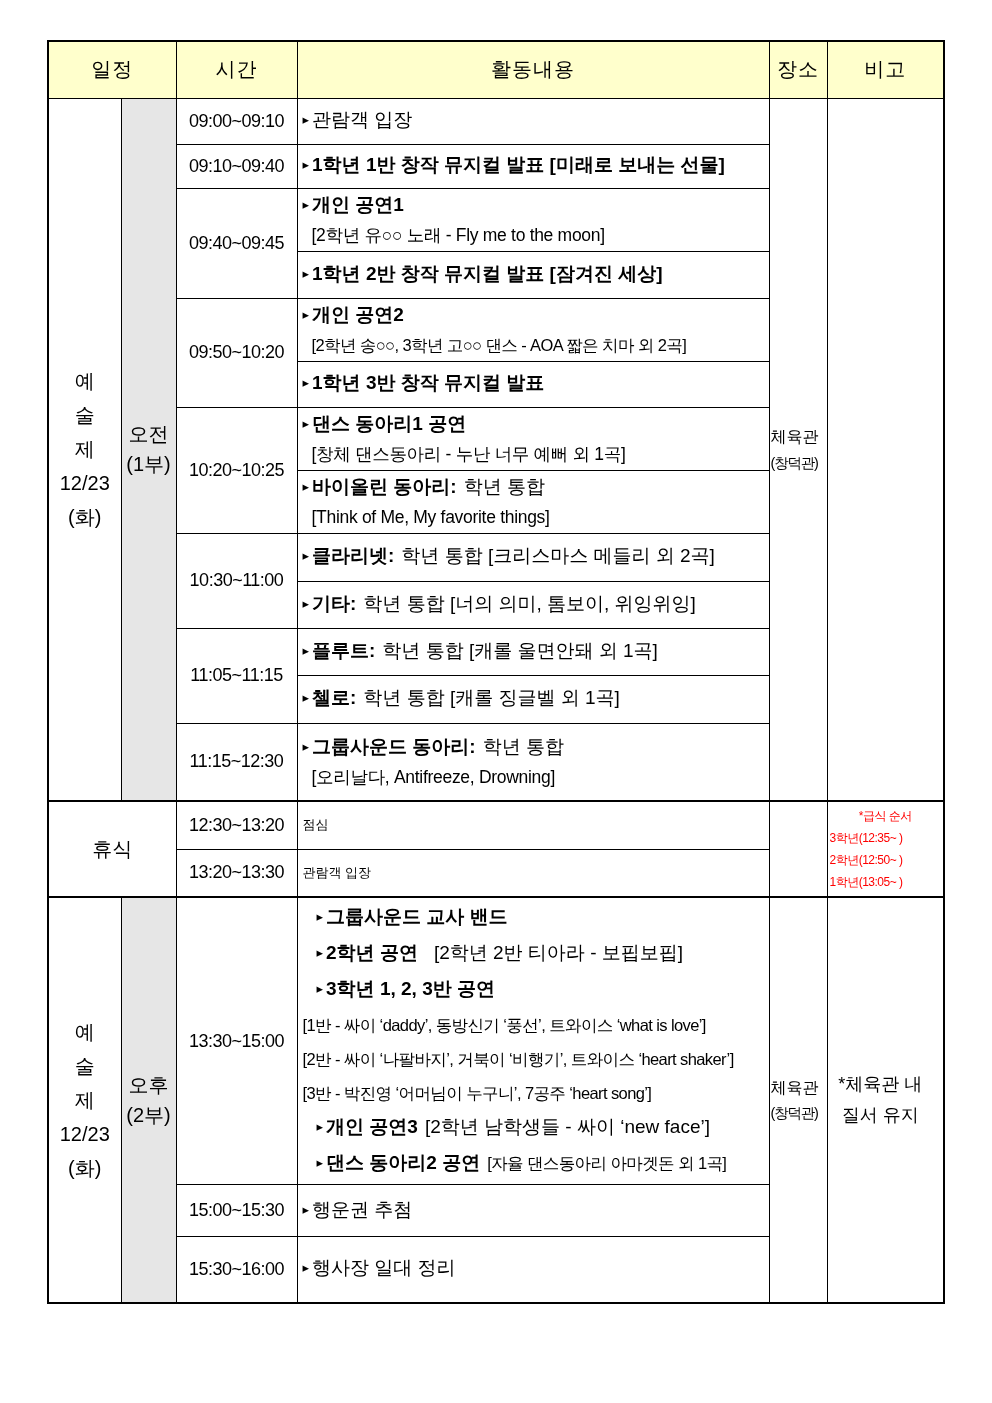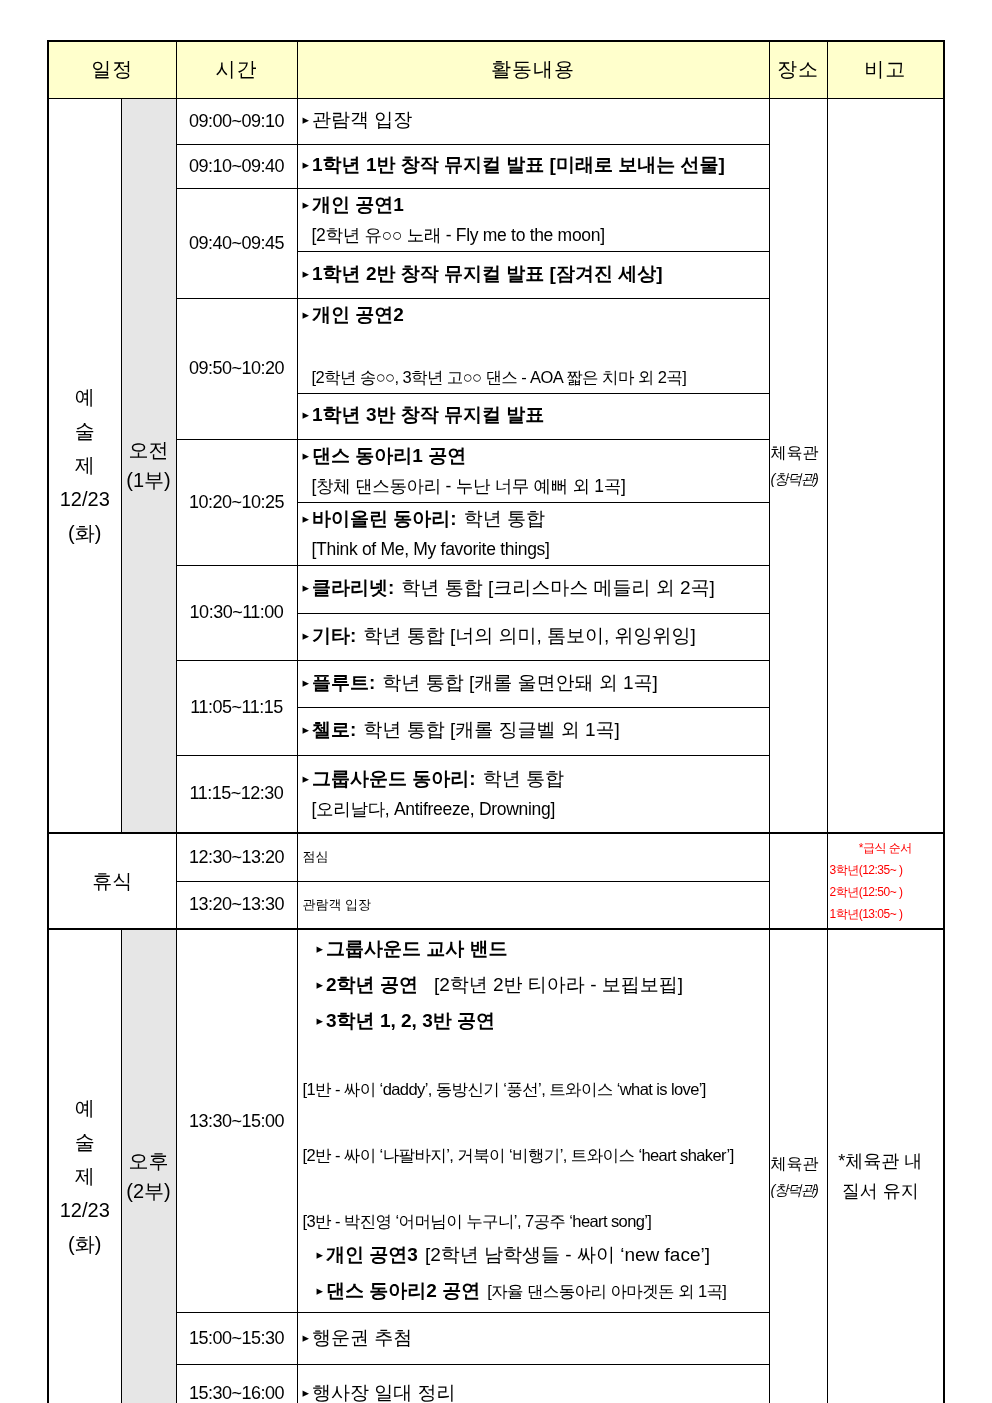--- a/index.html
+++ b/index.html
@@ -23,37 +23,37 @@
     margin-left:47px;width:896px;
     border:2px solid #000;
   }
   td,th{border:1px solid #000;padding:0;overflow:hidden;vertical-align:middle;box-sizing:border-box;}
   th{background:var(--header_bg);font-size:20px;font-weight:normal;letter-spacing:1px;}
   tr.thick td{border-top-width:2px;}
 
   
   .hH{height:57px}.h46{height:46px}.h44{height:44px}.h60{height:60px}.h47{height:47px}
   .h62{height:62px}.h57{height:57px}.h48{height:48px}.h78{height:78px}
-  .h277{height:277px}.h52{height:52px}.h53{height:59px}
+  .h277{height:277px}.h52{height:52px}.h53{height:66px}
 
   .sched{font-size:20px;text-align:center;line-height:34px;}
   .part{background:var(--part_bg);font-size:20px;text-align:center;line-height:30px;}
   .time{font-size:18px;letter-spacing:-0.5px;text-align:center;white-space:nowrap;}
   .act{font-size:19px;padding:2px 3px 2px 5px;text-align:left;}
   .act .line{line-height:28px;white-space:nowrap;}
   .b{font-weight:bold;}
   .b + .r{margin-left:7px;}
   .r.tight{margin-left:16px;}
   .detail{padding-left:9px;font-size:17.5px;letter-spacing:-0.3px;}
   .bullet{font-size:13px;margin-right:3px;position:relative;top:-2px;}
   .big .line{line-height:34px;}
   .ind{padding-left:14px;}
-  .cond{font-size:16.5px;letter-spacing:-0.6px;margin-top:32px;}
+  .cond{font-size:16.5px;letter-spacing:-0.6px;}
   .place{font-size:16px;padding:1px;line-height:1.7;text-align:left;margin-left:18px;}
-  .place .small{font-size:14.5px;letter-spacing:-1.2px;white-space:nowrap;font-style:italic;}
+  .place .small{font-size:14.5px;letter-spacing:-1.2px;white-space:nowrap;}
   .note-red{color:var(--note_red);font-size:12px;letter-spacing:-0.5px;line-height:1.85;padding:2px;text-align:left;}
   .note-red .c{text-align:center;}
   .note-black{font-size:18px;padding:2px 14px 2px 4px;line-height:1.7;text-align:center;}
   .rest-label{font-size:20px;text-align:center;}
   .plain{font-size:13px;}
 </style>
 </head>
 <body>
 
 <div class="page">

